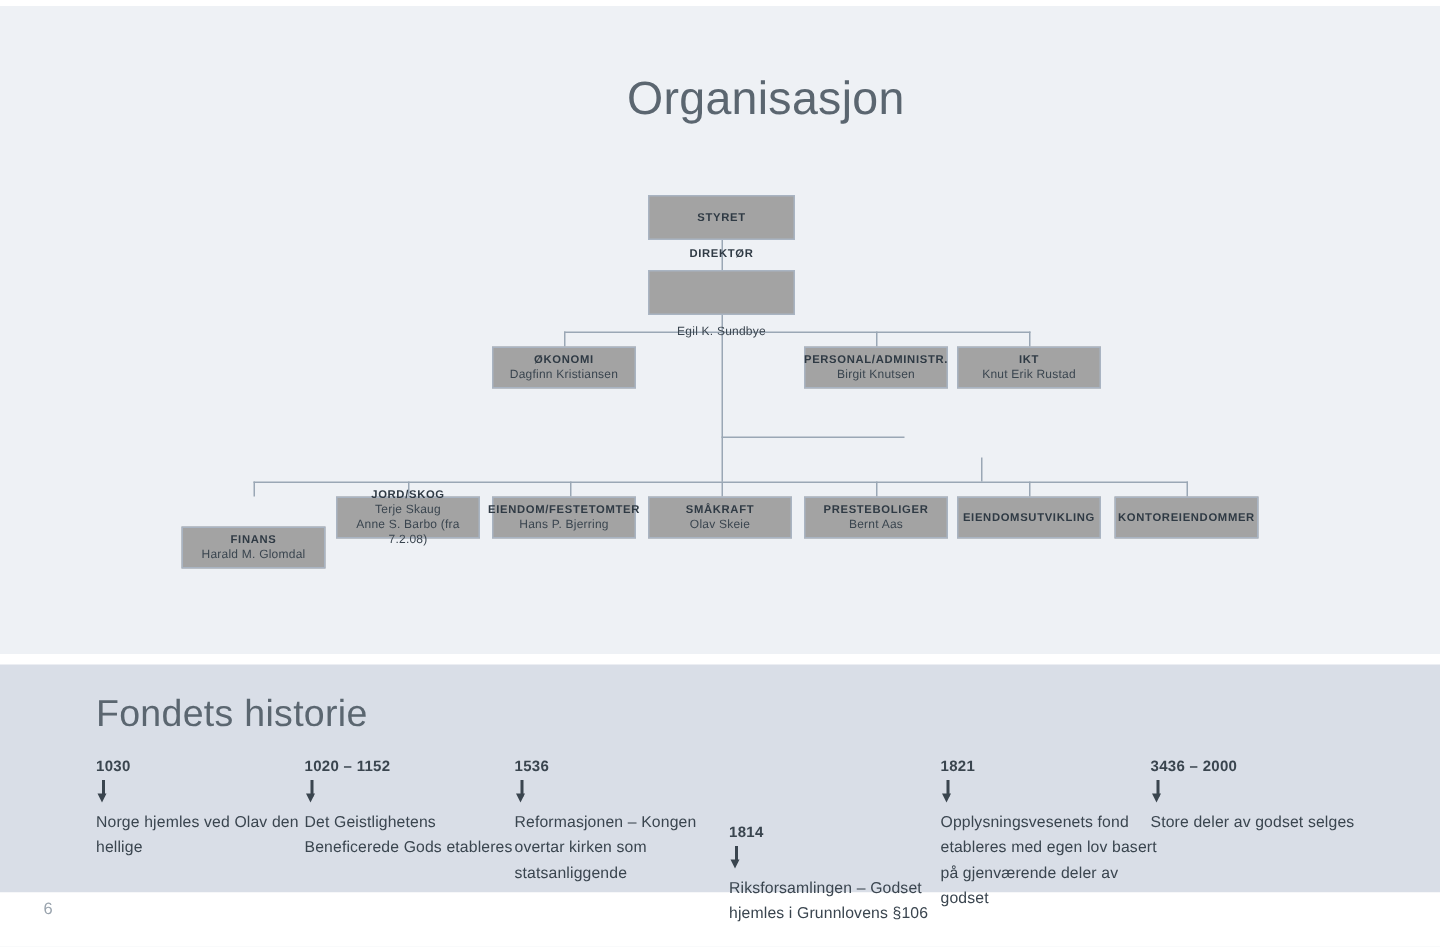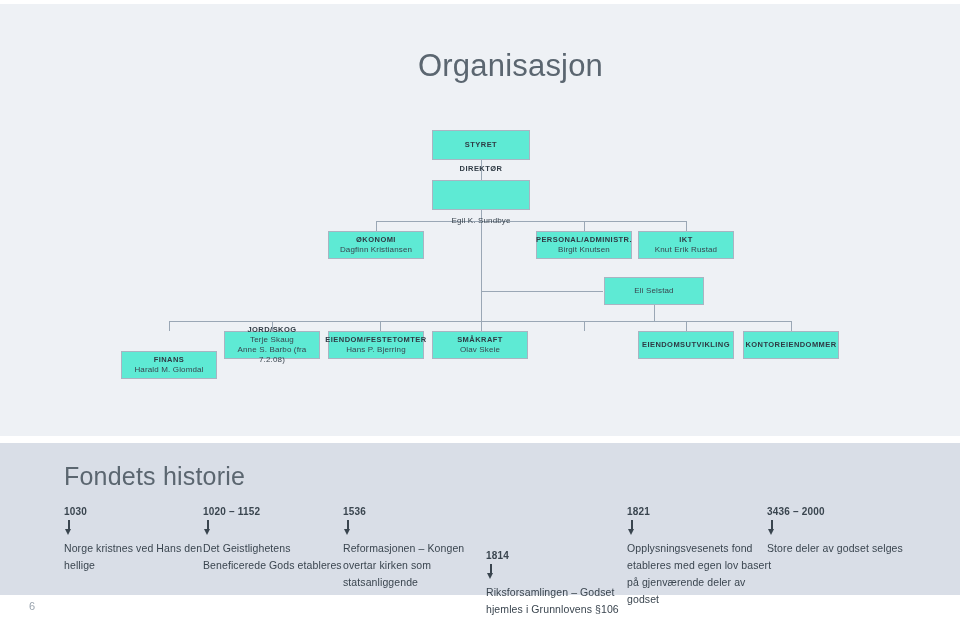--- a/index.html
+++ b/index.html
@@ -34,21 +34,21 @@
   }
   .title-hist{
     position:absolute;left:64px;top:462px;
     font-size:25px;color:#5b6670;font-weight:400;
     letter-spacing:.2px;
   }
 
   
   .obox{
     position:absolute;
-    background:#5eead4;
+    background:#a3a3a3;
     border:1px solid #a9b4c2;
     box-sizing:border-box;
     text-align:center;
     color:#2f3a44;
     display:flex;
     flex-direction:column;
     align-items:center;
     justify-content:center;
     line-height:1.25;
   }
@@ -138,23 +138,20 @@
   <div class="obox" style="left:536px;top:231px;width:96px;height:28px;">
     <span class="ttl">PERSONAL/ADMINISTR.</span>
     <span class="nm">Birgit Knutsen</span>
   </div>
 
   <div class="obox" style="left:638px;top:231px;width:96px;height:28px;">
     <span class="ttl">IKT</span>
     <span class="nm">Knut Erik Rustad</span>
   </div>
 
-  <div class="obox" style="left:604px;top:277px;width:100px;height:28px;">
-    <span class="nm">Eli Selstad</span>
-  </div>
 
   <div class="obox" style="left:121px;top:351px;width:96px;height:28px;">
     <span class="ttl">FINANS</span>
     <span class="nm">Harald M. Glomdal</span>
   </div>
 
   <div class="obox" style="left:224px;top:331px;width:96px;height:28px;">
     <span class="ttl">JORD/SKOG</span>
     <span class="nm">Terje Skaug</span>
     <span class="nm2">Anne S. Barbo (fra 7.2.08)</span>
@@ -163,38 +160,42 @@
   <div class="obox" style="left:328px;top:331px;width:96px;height:28px;">
     <span class="ttl">EIENDOM/FESTETOMTER</span>
     <span class="nm">Hans P. Bjerring</span>
   </div>
 
   <div class="obox" style="left:432px;top:331px;width:96px;height:28px;text-align:center;">
     <span class="ttl">SMÅKRAFT</span>
     <span class="nm">Olav Skeie</span>
   </div>
 
+  <div class="obox" style="left:536px;top:331px;width:96px;height:28px;">
+    <span class="ttl">PRESTEBOLIGER</span>
+    <span class="nm">Bernt Aas</span>
+  </div>
 
   <div class="obox" style="left:638px;top:331px;width:96px;height:28px;">
     <span class="ttl">EIENDOMSUTVIKLING</span>
   </div>
 
   <div class="obox" style="left:743px;top:331px;width:96px;height:28px;">
     <span class="ttl">KONTOREIENDOMMER</span>
   </div>
 
   <div class="title-hist">Fondets historie</div>
 
   <div class="tl-item" style="left:64px;top:506px;">
     <div class="tl-year">1030</div>
     <div class="tl-arrow">
         <span class="shaft"></span>
         <span class="head"></span>
       </div>
-    <div class="tl-desc">Norge kristnes ved Hans den hellige</div>
+    <div class="tl-desc">Norge hjemles ved Olav den hellige</div>
   </div>
 
   <div class="tl-item" style="left:203px;top:506px;">
     <div class="tl-year">1020 – 1152</div>
     <div class="tl-arrow">
         <span class="shaft"></span>
         <span class="head"></span>
       </div>
     <div class="tl-desc">Det Geistlighetens Beneficerede Gods etableres</div>
   </div>

